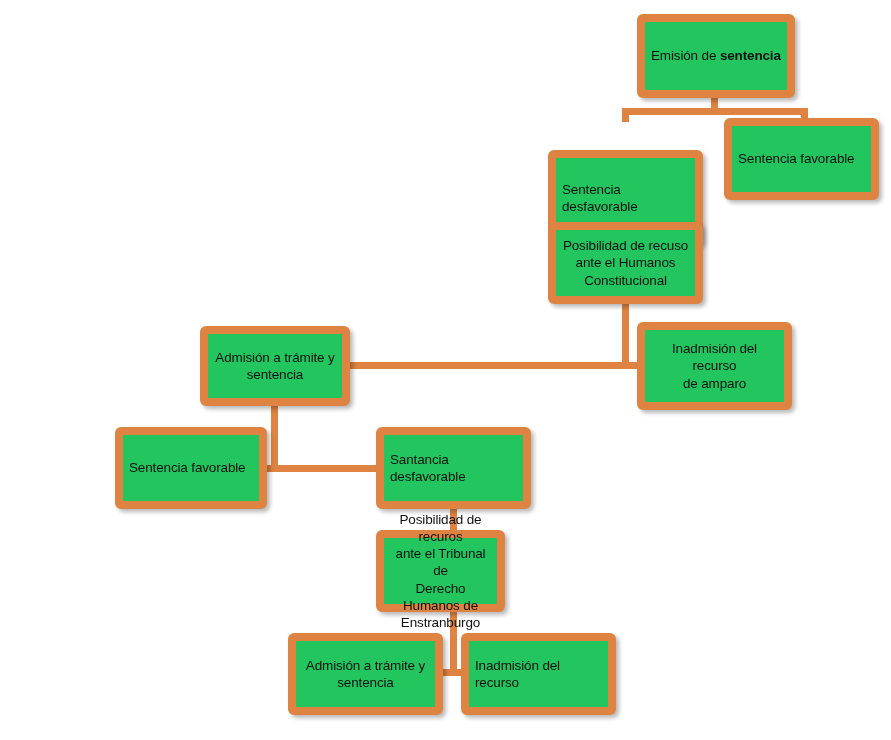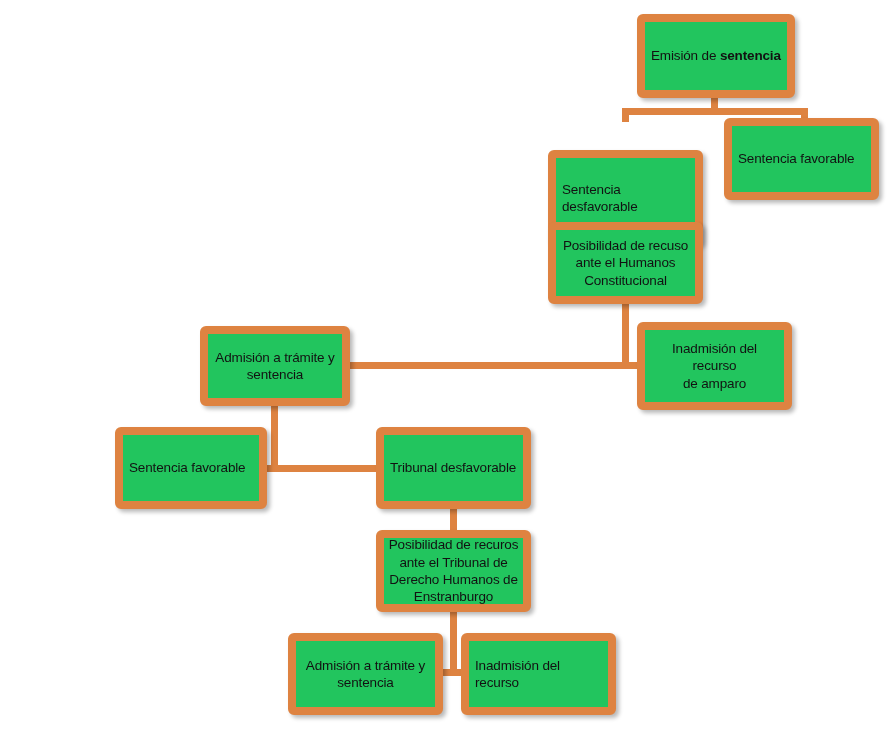--- a/index.html
+++ b/index.html
@@ -91,23 +91,23 @@
 sentencia</span>
       </div>
       <div class="node center" style="left: 637px; top: 322px; width: 155px; height: 88px; border-color: rgb(222, 131, 65);">
         <span class="label" style="color: rgb(18, 18, 18);">Inadmisión del recurso
 de amparo</span>
       </div>
       <div class="node leftal" style="left: 115px; top: 427px; width: 152px; height: 82px; border-color: rgb(222, 131, 65);">
         <span class="label" style="color: rgb(18, 18, 18);">Sentencia favorable</span>
       </div>
       <div class="node leftal" style="left: 376px; top: 427px; width: 155px; height: 82px; border-color: rgb(222, 131, 65);">
-        <span class="label" style="color: rgb(18, 18, 18);">Tribunal desfavorable</span>
+        <span class="label" style="color: rgb(18, 18, 18);">Santancia desfavorable</span>
       </div>
-      <div class="node center" style="left: 376px; top: 530px; width: 155px; height: 82px; border-color: rgb(222, 131, 65);">
+      <div class="node center" style="left: 376px; top: 530px; width: 129px; height: 82px; border-color: rgb(222, 131, 65);">
         <span class="label" style="color: rgb(18, 18, 18);">Posibilidad de recuros
 ante el Tribunal de
 Derecho Humanos de
 Enstranburgo</span>
       </div>
       <div class="node center" style="left: 288px; top: 633px; width: 155px; height: 82px; border-color: rgb(222, 131, 65);">
         <span class="label" style="color: rgb(18, 18, 18);">Admisión a trámite y
 sentencia</span>
       </div>
       <div class="node leftal" style="left: 461px; top: 633px; width: 155px; height: 82px; border-color: rgb(222, 131, 65);">

